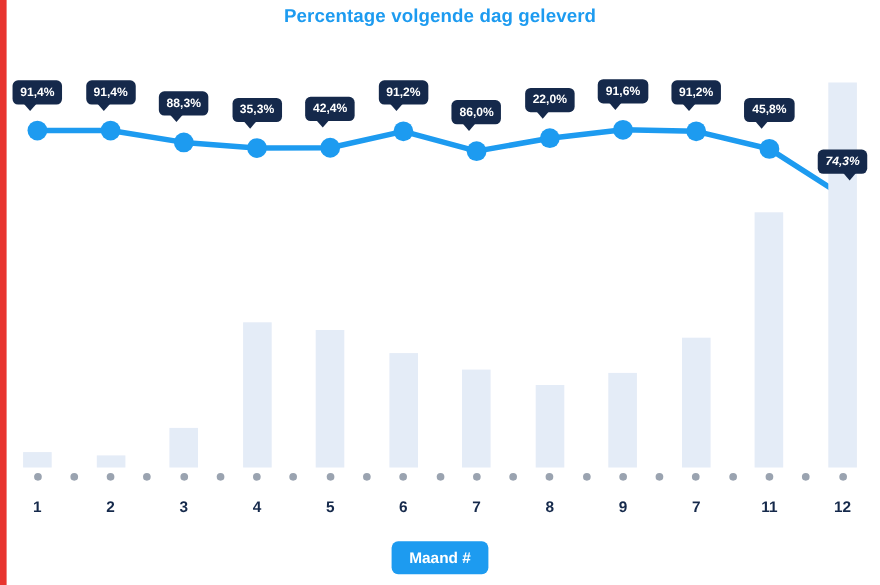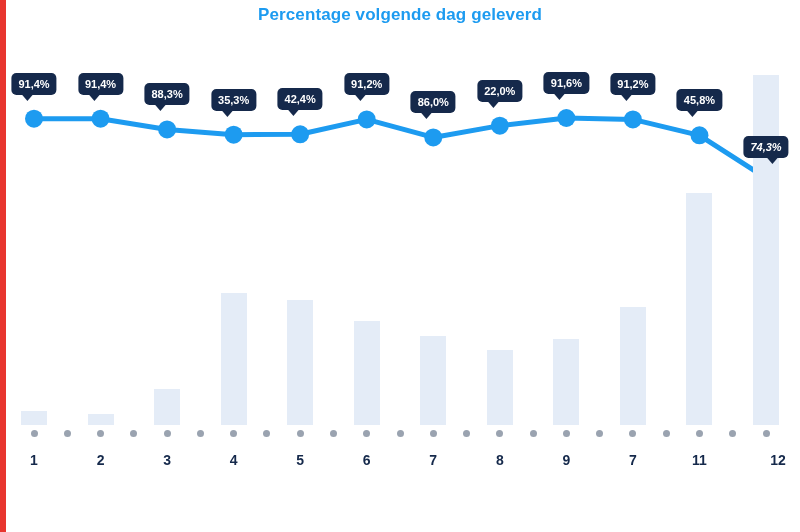--- a/index.html
+++ b/index.html
@@ -180,17 +180,18 @@
       <div class="xlabel" style="left: 92.5455px;">2</div>
       <div class="xlabel" style="left: 159.091px;">3</div>
       <div class="xlabel" style="left: 225.636px;">4</div>
       <div class="xlabel" style="left: 292.182px;">5</div>
       <div class="xlabel" style="left: 358.727px;">6</div>
       <div class="xlabel" style="left: 425.273px;">7</div>
       <div class="xlabel" style="left: 491.818px;">8</div>
       <div class="xlabel" style="left: 558.364px;">9</div>
       <div class="xlabel" style="left: 624.909px;">7</div>
       <div class="xlabel" style="left: 691.455px;">11</div>
-      <div class="xlabel" style="left: 758px; margin-left: 12px;">12</div>
+      <div class="xlabel" style="left: 758px;">12</div>
     </div>
 
+  <div class="xaxis-title">Maand #</div>
 
 </div>
 
 </body></html>

